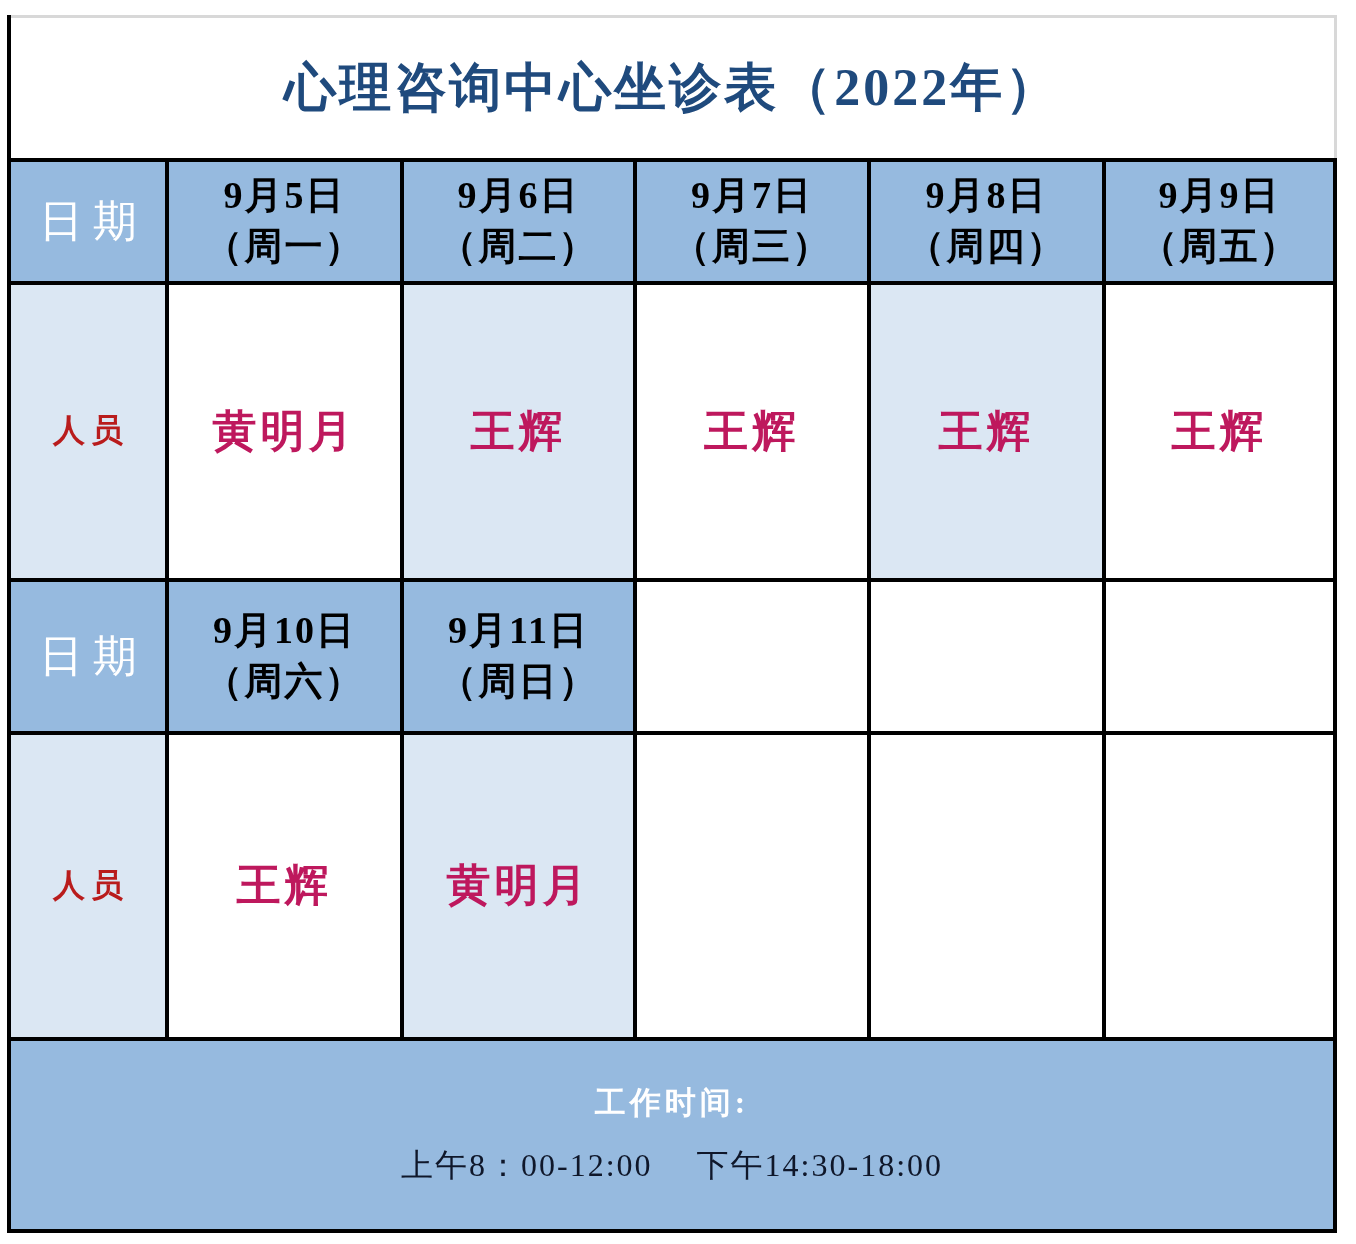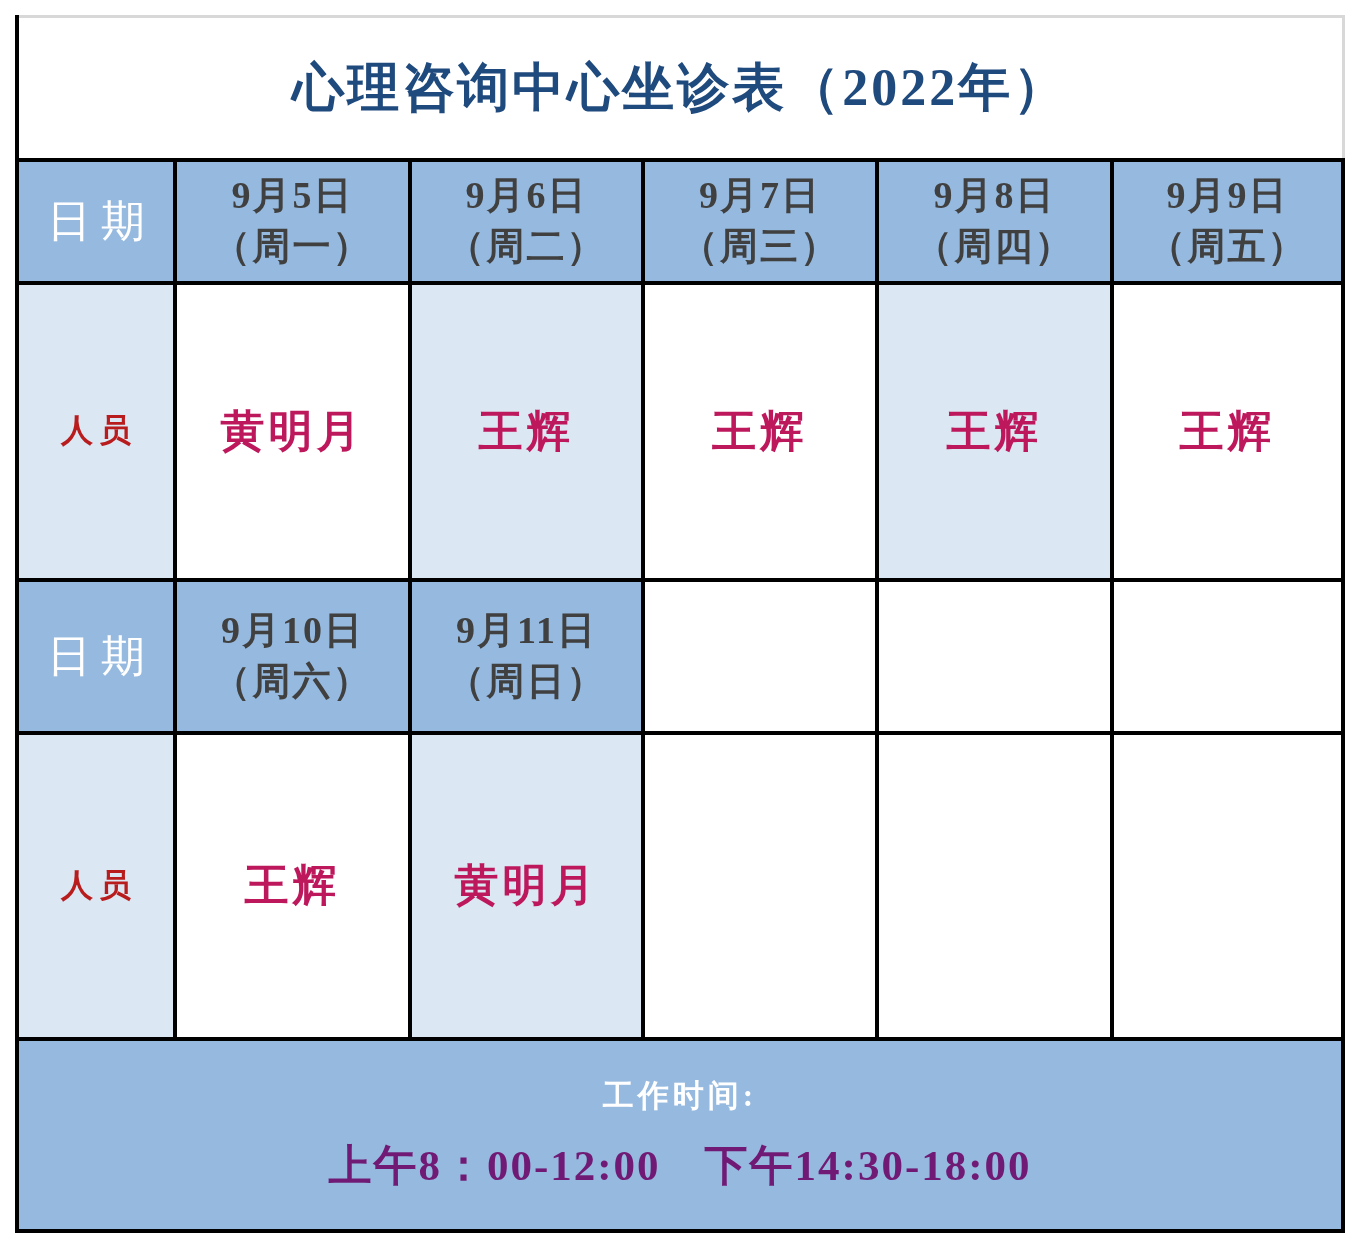--- a/index.html
+++ b/index.html
@@ -13,21 +13,21 @@
   html,body{margin:0;padding:0;}
   body{
     width:1356px;height:1244px;
     background:#ffffff;
     font-family:"Liberation Serif", serif;
     position:relative;
     overflow:hidden;
   }
   table.schedule{
     position:absolute;
-    left:15px;top:15px;
+    left:7px;top:15px;
     width:1326px;
     border-collapse:collapse;
     table-layout:fixed;
   }
   td{
     padding:0;
     text-align:center;
     vertical-align:middle;
     border:4px solid var(--grid-black);
     overflow:hidden;
@@ -59,21 +59,21 @@
   }
   .staff-row-label{
     color:#b91c1c;
     font-size:32px;
     font-weight:bold;
     letter-spacing:6px;
     text-indent:6px;
     font-family:"Liberation Sans", sans-serif;
   }
   .date-line{
-    color:#404040;
+    color:#000000;
     font-size:38px;
     font-weight:bold;
     line-height:1.35;
     letter-spacing:2px;
   }
   .staff-name{
     color:#be185d;
     font-size:44px;
     font-weight:bold;
     letter-spacing:4px;
@@ -88,23 +88,23 @@
     justify-content:center;
     gap:20px;
   }
   .footer-heading{
     color:#ffffff;
     font-size:31px;
     font-weight:bold;
     letter-spacing:4px;
   }
   .footer-hours{
-    color:#701a75;
-    font-size:43px;
-    font-weight:bold;
+    color:#0f172a;
+    font-size:32px;
+    font-weight:normal;
     letter-spacing:2px;
   }
   .footer-hours .morning{margin-right:44px;}
 </style>
 </head>
 <body>
 
 <table class="schedule">
   <colgroup>
     <col style="width:158px">

